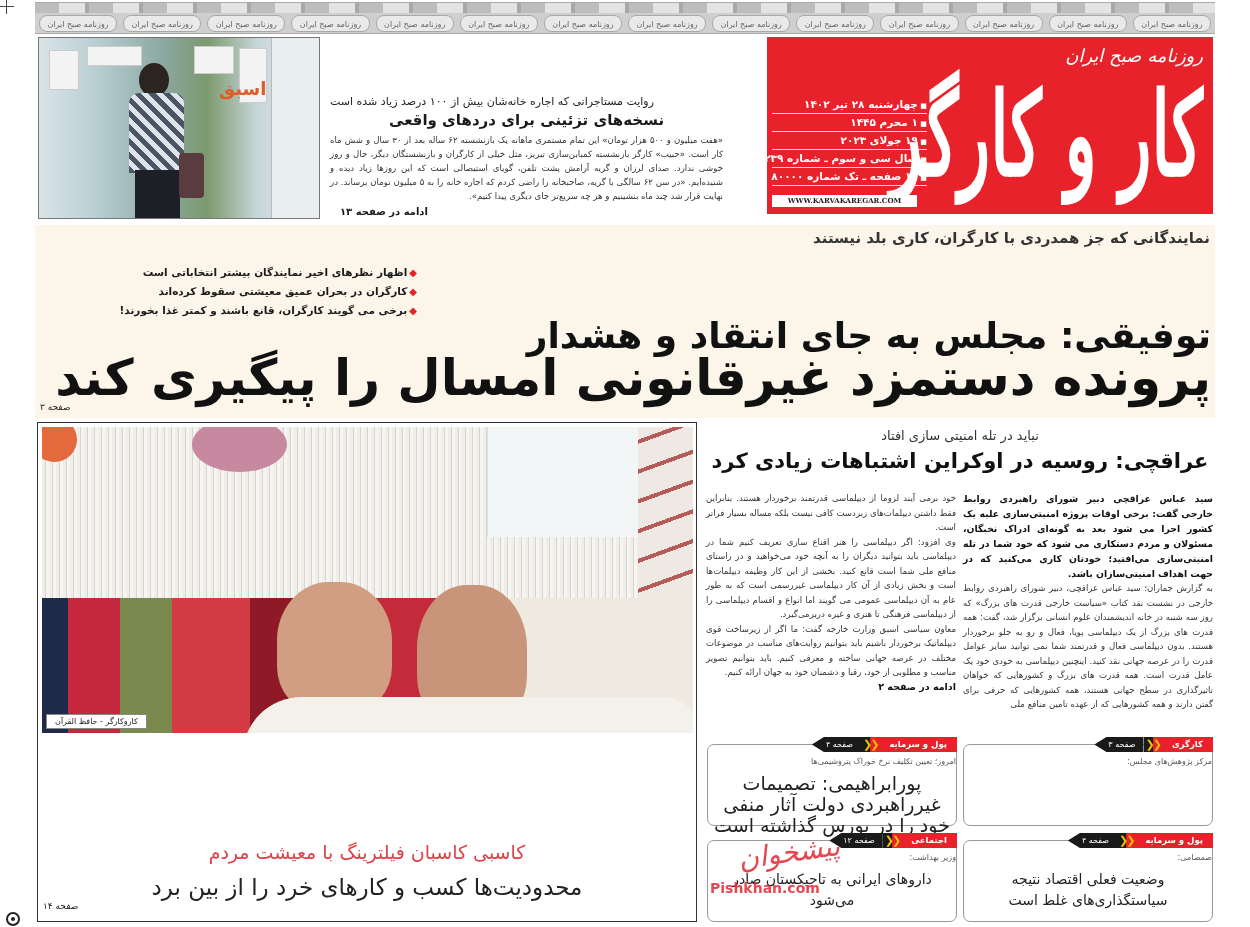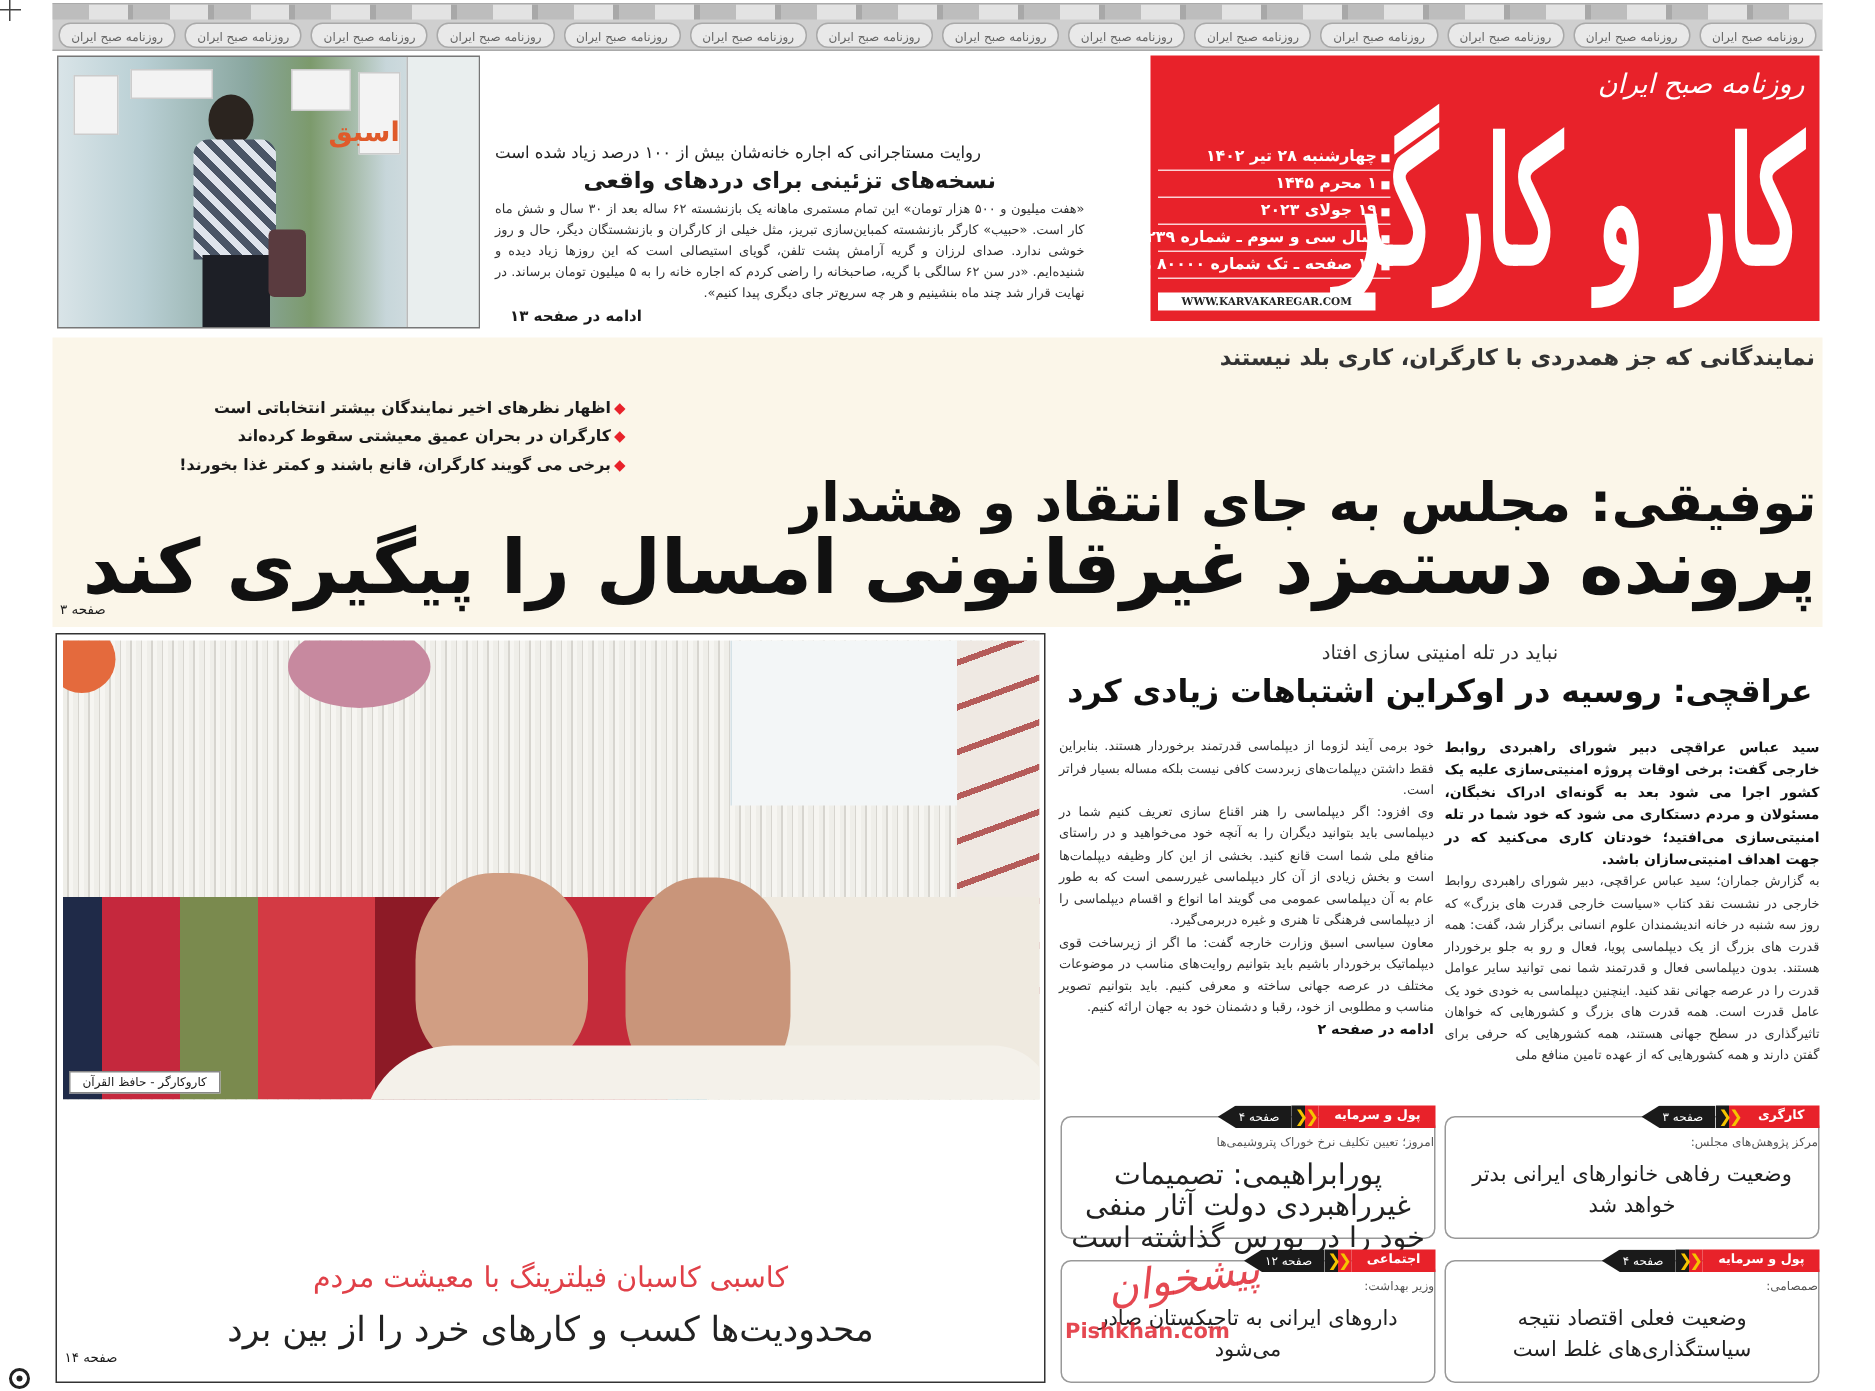--- a/index.html
+++ b/index.html
@@ -200,21 +200,20 @@
   <div class="cont">ادامه در صفحه ۲</div>
 </div>
 
 <div class="tbox" style="left:963px;top:744px;">
   <div class="tag">
     <span class="tag-red">کارگری</span>
     <span class="tag-chev">❮❮</span>
     <span class="tag-black">صفحه ۳</span>
   </div>
   <div class="sub">مرکز پژوهش‌های مجلس:</div>
-  <div class="head">وضعیت رفاهی خانوارهای ایرانی بدتر خواهد شد</div>
 </div>
 
 <div class="tbox" style="left:707px;top:744px;">
   <div class="tag">
     <span class="tag-red">پول و سرمایه</span>
     <span class="tag-chev">❮❮</span>
     <span class="tag-black">صفحه ۴</span>
   </div>
   <div class="sub">امروز؛ تعیین تکلیف نرخ خوراک پتروشیمی‌ها</div>
   <div class="head" style="font-size:19px;">پورابراهیمی: تصمیمات غیرراهبردی دولت آثار منفی خود را در بورس گذاشته است</div>

